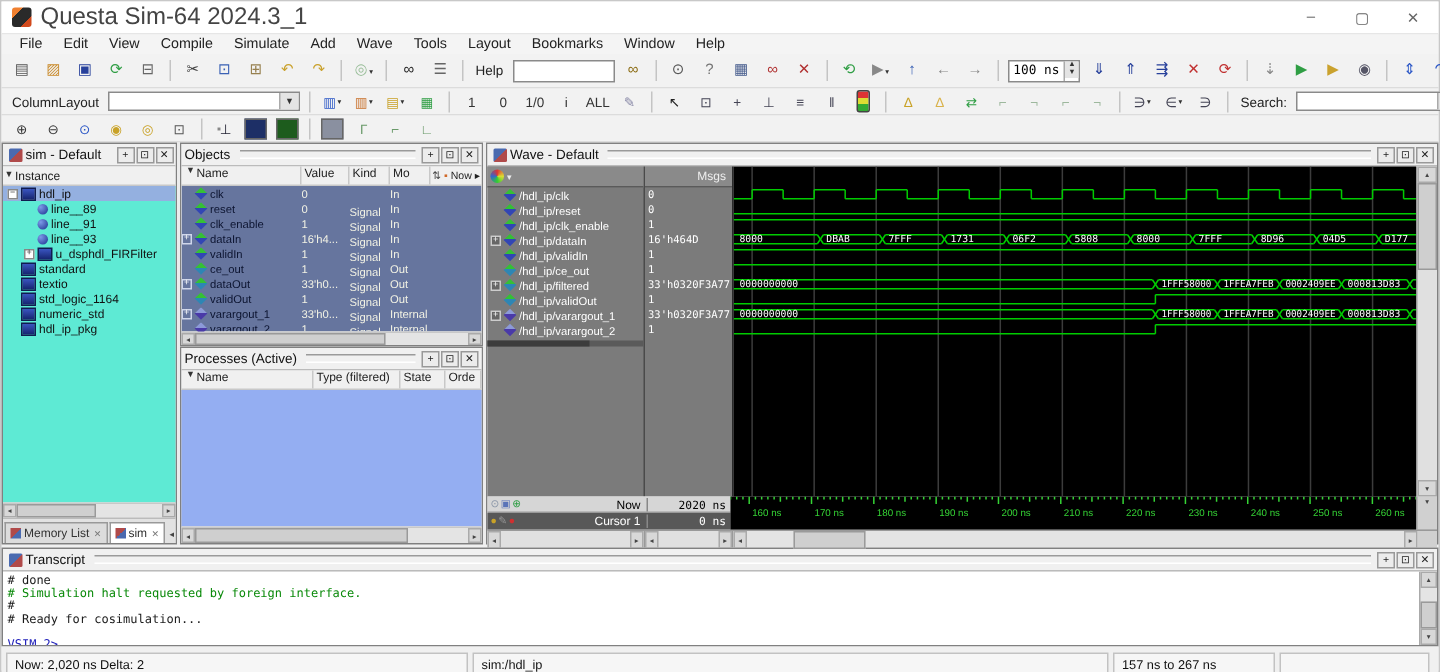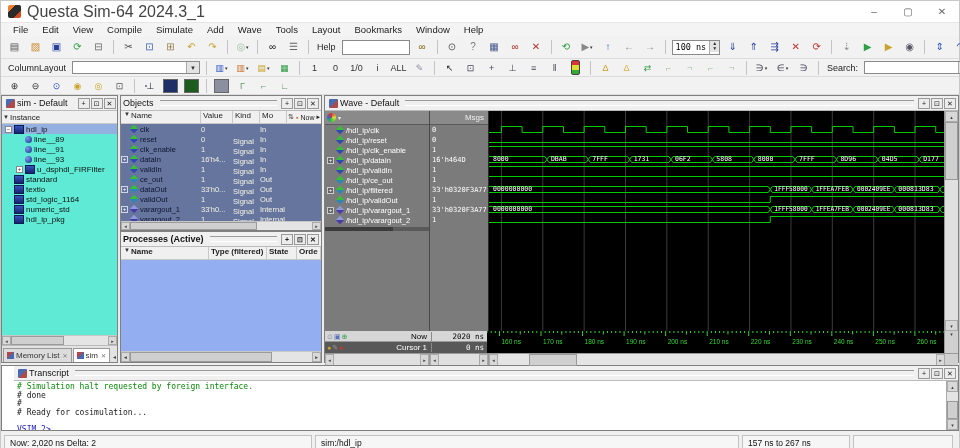--- a/index.html
+++ b/index.html
@@ -80,21 +80,21 @@
        background:#dcdcdc;padding:0 3px;margin-right:1px;white-space:nowrap;color:#333;}
   .tab.active{background:#fff;}
   .tab .ticon{width:7px;height:7px;margin-right:2px;background:linear-gradient(135deg,#b04a4a 0 50%,#4a6ab0 50%);flex:none;}
   .tab .tclose{font-size:6px;margin-left:3px;color:#777;}
   .tab-nav{margin-left:auto;display:flex;}
   .tab-nav span{font-size:6px;padding:2px 2px;color:#444;}
 
   
   .col-middle{width:202px;flex:none;display:flex;flex-direction:column;}
   .panel-objects{height:136px;flex:none;}
-  .panel-processes{flex:1;font-weight:bold;}
+  .panel-processes{flex:1;}
   .obj-rows{flex:1;background:#fff;overflow:hidden;}
   .obj-row{height:10px;display:flex;align-items:center;background:#66759e;color:#f2f2e4;font-size:7.5px;white-space:nowrap;}
   .obj-row .oc-name{width:80px;display:flex;align-items:center;overflow:hidden;color:#0c1430;flex:none;}
   .obj-row .oc-val{width:32px;overflow:hidden;flex:none;}
   .obj-row .oc-kind{width:27px;overflow:hidden;flex:none;margin-top:24px;}
   .obj-row .oc-mode{flex:1;overflow:hidden;}
   .sig-ic{width:6px;height:6px;flex:none;margin:0 3px 0 2px;transform:rotate(45deg);}
   .sig-in{background:linear-gradient(135deg,#35c035 0 45%,#3246b4 45%);}
   .sig-out{background:linear-gradient(135deg,#35c035 0 45%,#2e86b4 45%);}
   .sig-internal{background:linear-gradient(135deg,#8c9ad8 0 45%,#4a3aa8 45%);}
@@ -137,21 +137,21 @@
   .wb-name{flex:1;text-align:right;padding-right:4px;overflow:hidden;white-space:nowrap;}
   .wb-val{width:52px;text-align:right;padding-right:3px;border-left:1px solid #888;font-family:"DejaVu Sans Mono",monospace;font-size:7.5px;flex:none;}
   .ruler{flex:1;background:#000;position:relative;}
   .ruler-corner{width:13px;flex:none;background:#d0d0d0;border-left:1px solid #999;display:flex;align-items:flex-start;justify-content:center;font-size:5px;color:#444;}
   .wb-scroll{height:12px;display:flex;flex:none;border-top:1px solid #999;}
   .mini-hs{display:flex;flex:none;background:#e0e0e0;border-right:1px solid #999;}
   .wb-scroll .hscroll{flex:1;border-top:none;height:auto;}
   .corner{width:13px;flex:none;background:#d0d0d0;}
 
   
-  .transcript{height:66px;flex:none;border:1px solid #808080;background:#fff;display:flex;flex-direction:column;box-sizing:border-box;margin-top:2px;padding-left:12px;}
+  .transcript{height:66px;flex:none;border:1px solid #808080;background:#fff;display:flex;flex-direction:column;box-sizing:border-box;margin-top:2px;}
   .trans-body{flex:1;display:flex;overflow:hidden;}
   .trans-text{flex:1;padding:2px 0 0 3px;font-family:"DejaVu Sans Mono",monospace;font-size:8px;line-height:8.5px;}
   .trans-vs{width:11px;flex:none;background:#e4e4e4;border-left:1px solid #aaa;display:flex;flex-direction:column;}
   .prompt{color:#2222bb;}
 
   
   .statusbar{height:24px;flex:none;display:flex;align-items:center;background:#f0f0f0;padding:2px 3px;box-sizing:border-box;}
   .status-seg{height:17px;border:1px solid #c2c2c2;background:#f6f6f6;display:flex;align-items:center;
               font-size:8.5px;color:#111;padding:0 5px;box-sizing:border-box;margin-right:3px;white-space:nowrap;}
   .seg-now{width:308px;flex:none;}
@@ -1186,22 +1186,22 @@
     <div class="panel-header">
       <span class="ph-icon"></span>
       <span class="ph-title">Transcript</span>
       <span class="ph-ridge"></span>
       <span class="ph-btn">+</span>
       <span class="ph-btn">⊡</span>
       <span class="ph-btn">✕</span>
     </div>
     <div class="trans-body">
       <div class="trans-text" id="transcript-text">
+          <div style="color: rgb(26, 26, 26);"># done</div>
           <div style="color: rgb(10, 138, 10);"># Simulation halt requested by foreign interface.</div>
-          <div style="color: rgb(26, 26, 26);"># done</div>
           <div style="color: rgb(26, 26, 26);">#</div>
           <div style="color: rgb(26, 26, 26);"># Ready for cosimulation...</div>
           <div style="color: rgb(26, 26, 26);">&nbsp;</div>
           <div class="prompt">VSIM 2&gt;</div>
         </div>
       <div class="trans-vs">
         <span class="vsc-btn">▴</span>
         <span class="vsc-track">
             <span class="vsc-thumb" style="bottom:0;height:18px"></span>
           </span>

